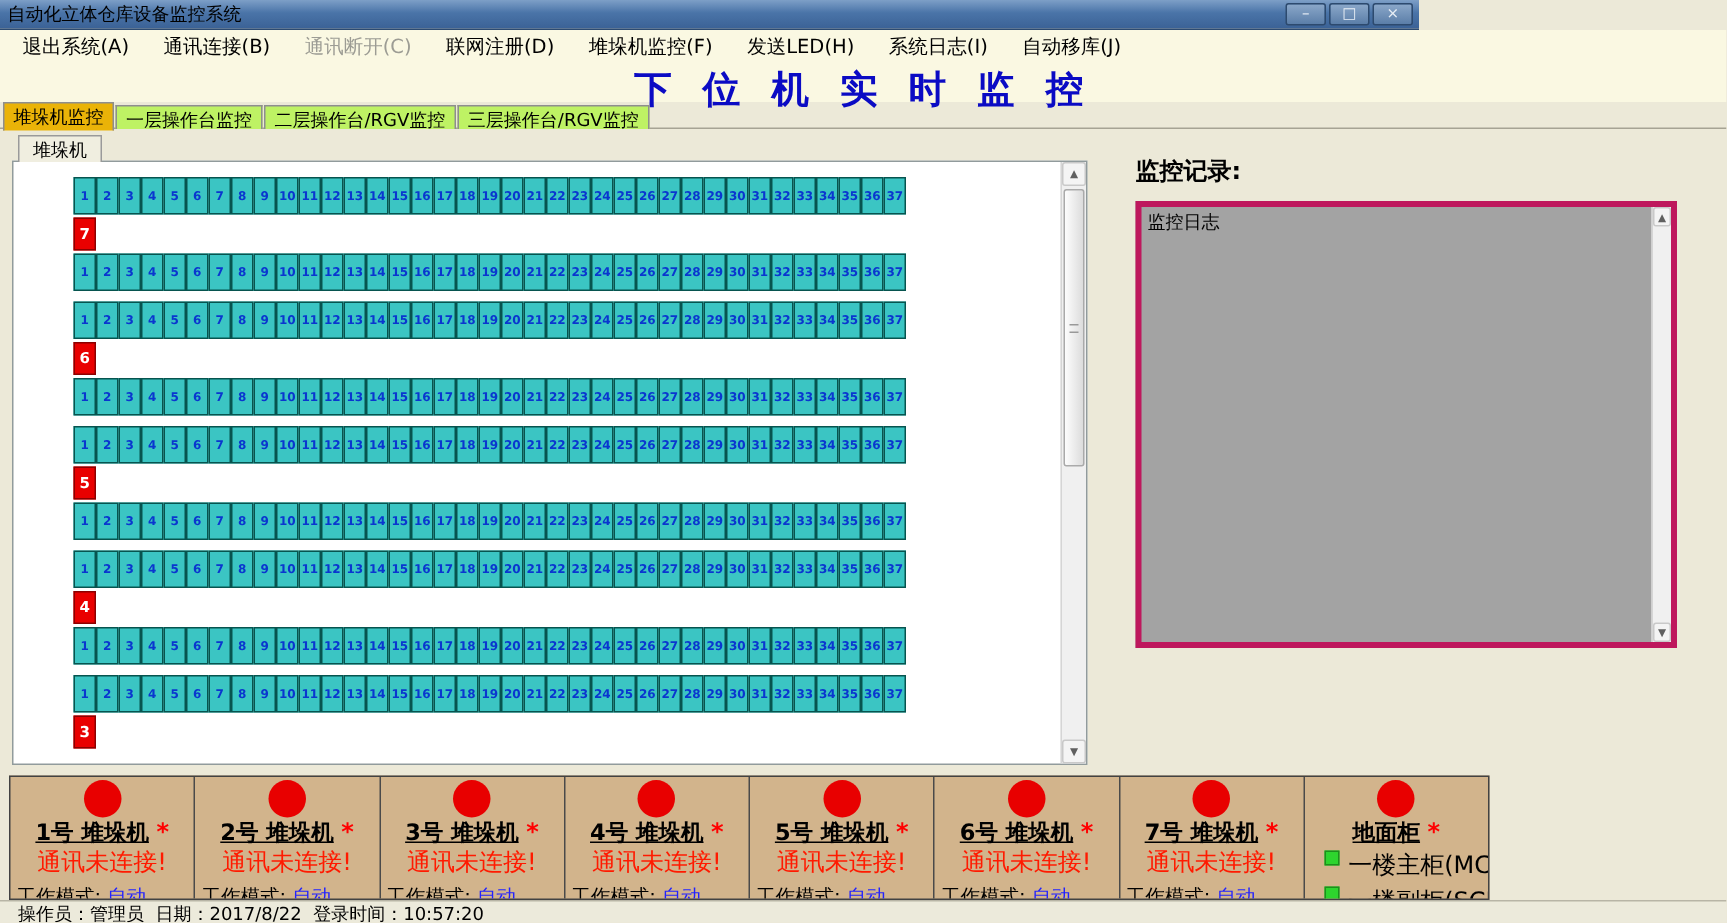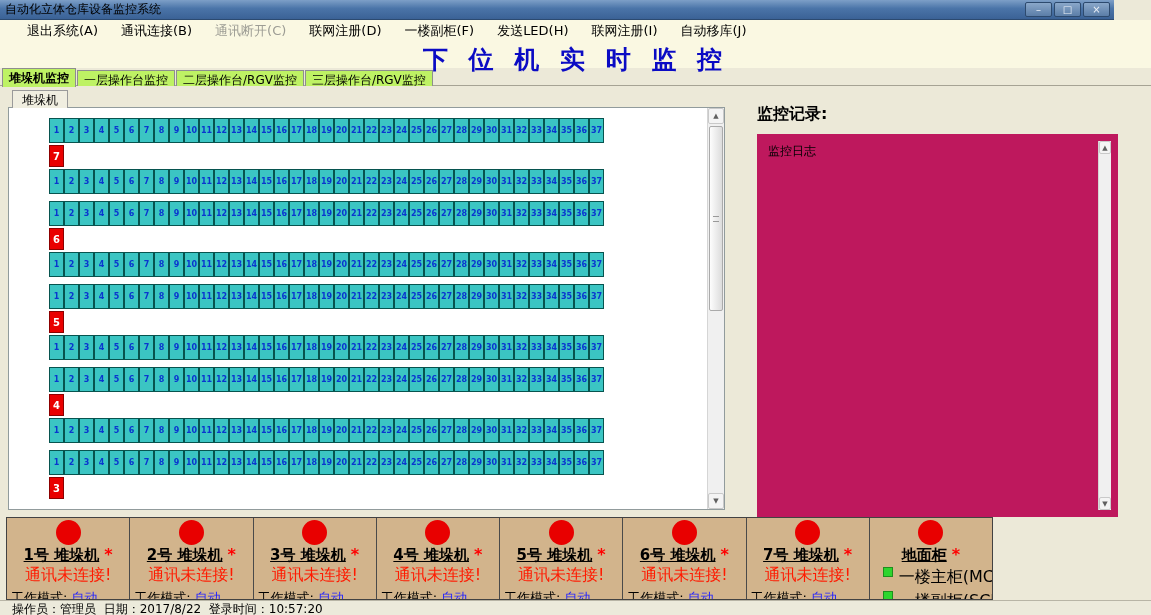--- a/index.html
+++ b/index.html
@@ -4,54 +4,54 @@
 <style>
   * { margin:0; padding:0; box-sizing:border-box; }
   html,body { width:1151px; height:615px; }
   body {
     position:relative; overflow:hidden;
     font-family:"DejaVu Sans","Liberation Sans",sans-serif;
     background:#ece9d8; color:#000;
   }
   
   .titlebar {
-    position:absolute; left:0; top:0; width:1114px; height:20px;
+    position:absolute; left:0; top:0; width:946px; height:20px;
     background:linear-gradient(#7d9fc7 0%, #4a74a8 45%, #3b6296 100%);
     border-bottom:1px solid #2c4a70;
     display:flex; align-items:center; padding-left:5px;
   }
   .titlebar .wtitle { font-size:12px; color:#000; }
   .winbtns { position:absolute; right:4px; top:2px; display:flex; gap:2px; }
   .winbtn {
     width:27px; height:15px; text-align:center; line-height:13px;
     font-size:10px; color:#e9eff6;
     background:linear-gradient(#8aa7c9,#5b7ea8);
     border:1px solid #2d4a6e; border-radius:2px;
   }
   
   .yellowstrip {
     position:absolute; left:0; top:20px; width:1151px; height:48px;
     background:#faf8e2;
   }
-  .menubar { display:flex; align-items:flex-end; height:22px; padding-left:20px; }
+  .menubar { display:flex; align-items:flex-end; height:22px; padding-left:8px; }
   .menu-item { font-size:13px; padding:2px 7px; margin-right:9px; cursor:default; }
   .menu-item.disabled { color:#9c9c94; }
   .pagetitle {
     text-align:center; font-size:25px; font-weight:bold;
     color:#0b0bc4; letter-spacing:6px; margin-top:1px;
   }
   
   .tabstrip { position:absolute; left:2px; top:68px; height:18px; display:flex; z-index:3; }
   .tabline { position:absolute; left:0; top:85px; width:1151px; height:1px; background:#a6a394; z-index:1; }
   .tab {
     font-size:12px; padding:1px 6px 0 6px; margin-right:1px;
     border:1px solid #8e8e8e; border-bottom:none;
     background:#bef264; height:16px; margin-top:2px; white-space:nowrap;
   }
-  .tab.active { background:#bef264; height:19px; margin-top:0; z-index:4; position:relative;font-weight:bold; }
+  .tab.active { background:#eab308; height:19px; margin-top:0; z-index:4; position:relative; }
   
   .innertab {
     position:absolute; left:12px; top:90px; height:18px; z-index:3;
     font-size:12px; padding:1px 9px; background:#f0eee0;
     border:1px solid #9a9a9a; border-bottom:none; white-space:nowrap;
   }
   .gridpanel {
     position:absolute; left:8px; top:107px; width:717px; height:403px;
     background:#fff; border:1px solid #919b9c; overflow:hidden;
   }
@@ -86,22 +86,22 @@
     background:linear-gradient(90deg,#fdfdfd,#dcdcdc);
     border:1px solid #aaa; border-radius:2px;
   }
   .thumb .grip { position:absolute; left:3px; right:3px; top:50%; margin-top:-3px;
     height:6px; border-top:1px solid #999; border-bottom:1px solid #999; }
   .vscroll.slim { width:13px; }
   .vscroll.slim .arr { width:12px; height:13px; line-height:12px; }
   
   .monlabel { position:absolute; left:757px; top:104px; font-size:16px; font-weight:bold; }
   .logbox {
-    position:absolute; left:757px; top:134px; width:361px; height:383px;
-    background:#be185d; border:7px solid #be185d;
+    position:absolute; left:757px; top:134px; width:361px; height:298px;
+    background:#a3a3a3; border:4px solid #be185d;
   }
   .log-text { position:absolute; left:4px; top:2px; font-size:12px; }
   
   .devpanel {
     position:absolute; left:6px; top:517px; width:987px; height:83px;
     background:#d2b48c; border:1px solid #424242; display:flex;
   }
   .card { flex:1; display:flex; flex-direction:column; align-items:center; border-left:1px solid #4a4a4a; overflow:hidden; }
   .card:first-child { border-left:none; }
   .lamp { width:25px; height:25px; border-radius:50%; background:#e80000; margin-top:2px; flex:0 0 auto; }
@@ -131,23 +131,23 @@
     <div class="winbtn">×</div>
   </div>
 </div>
 
 <div class="yellowstrip">
   <div class="menubar">
       <span class="menu-item">退出系统(A)</span>
       <span class="menu-item">通讯连接(B)</span>
       <span class="menu-item disabled">通讯断开(C)</span>
       <span class="menu-item">联网注册(D)</span>
-      <span class="menu-item">一楼副柜(F)</span>
+      <span class="menu-item">堆垛机监控(F)</span>
       <span class="menu-item">发送LED(H)</span>
-      <span class="menu-item">联网注册(I)</span>
+      <span class="menu-item">系统日志(I)</span>
       <span class="menu-item">自动移库(J)</span>
     </div>
   <div class="pagetitle">下 位 机 实 时 监 控</div>
 </div>
 
 <div class="tabline"></div>
 <div class="tabstrip">
     <div class="tab active">堆垛机监控</div>
     <div class="tab">一层操作台监控</div>
     <div class="tab">二层操作台/RGV监控</div>

